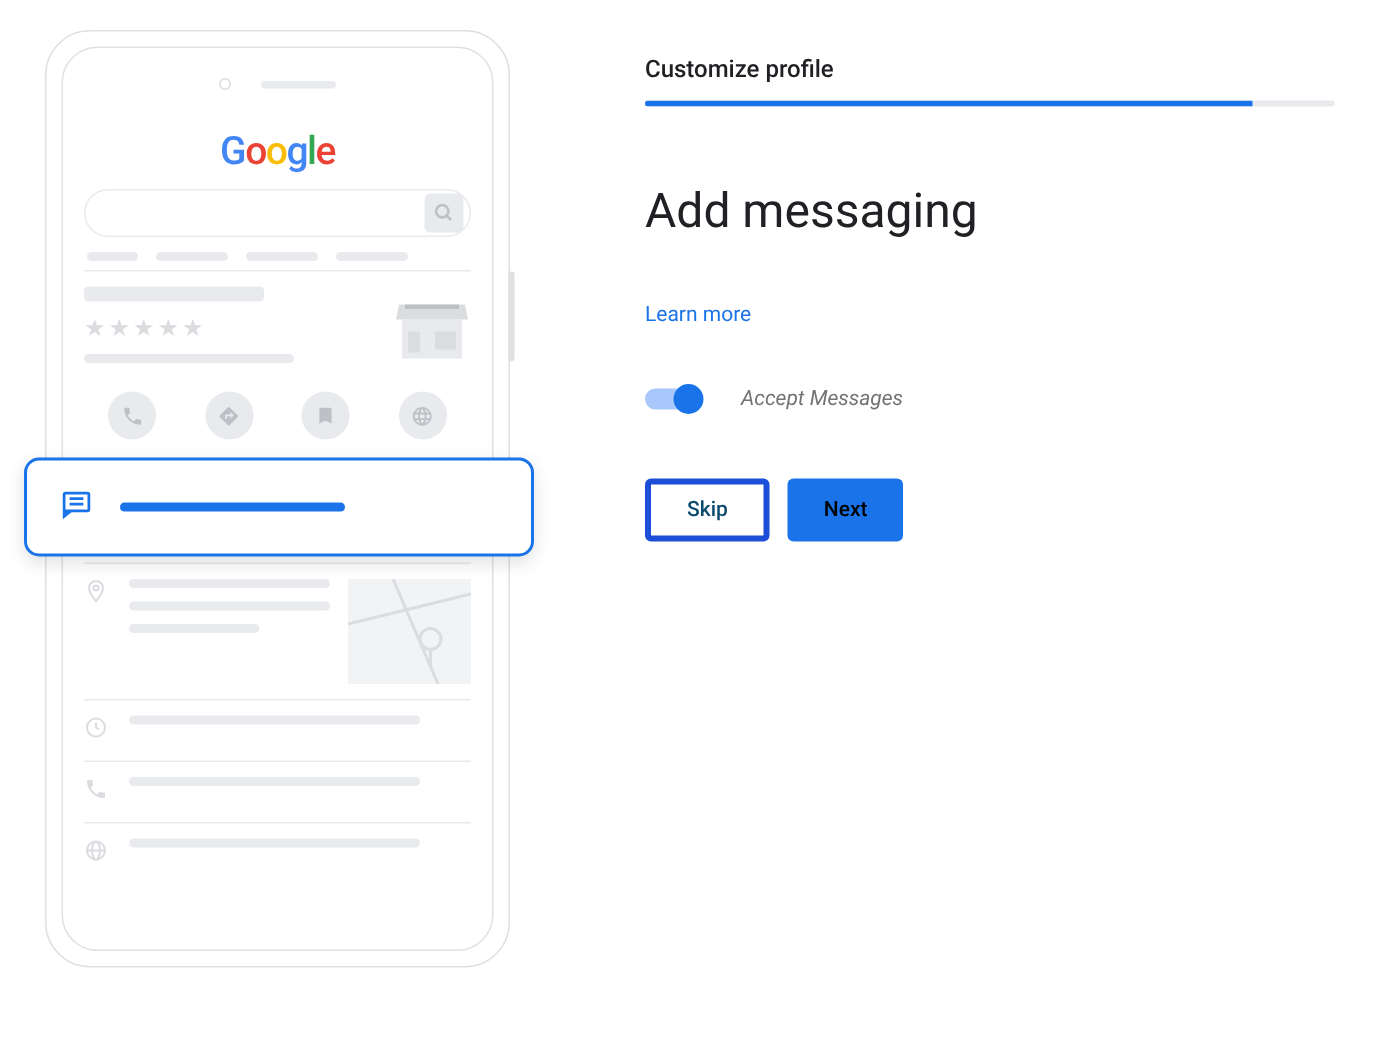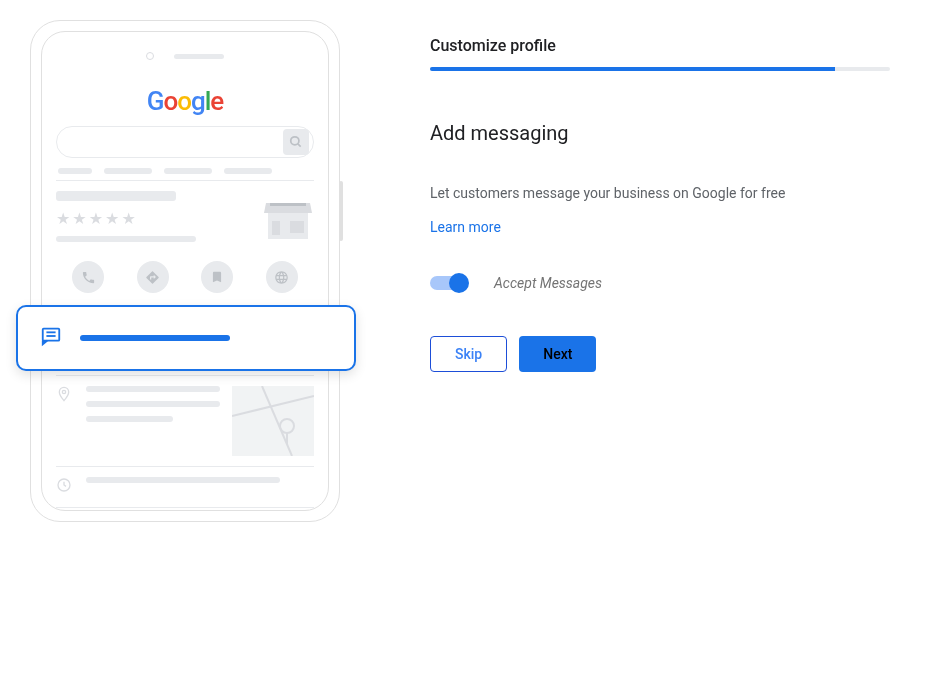--- a/index.html
+++ b/index.html
@@ -21,21 +21,21 @@
       padding: 10px 20px;
       gap: 80px;
     }
     
     .phone-wrapper {
       position: relative;
       padding: 10px;
     }
     .phone {
       width: 310px;
-      height: 502px;
+      height: 625px;
       border: 1px solid #e0e0e0;
       border-radius: 30px;
       padding: 10px;
       background: #fff;
       position: relative;
     }
     .phone-inner {
       width: 100%;
       height: 100%;
       border: 1px solid #e0e0e0;
@@ -230,21 +230,21 @@
       border-radius: 2px;
       overflow: hidden;
       margin-bottom: 50px;
     }
     .progress-fill {
       height: 100%;
       width: 88%;
       background: #1a73e8;
     }
     .page-title {
-      font-size: 20px;
+      font-size: 32px;
       font-weight: 400;
       color: #202124;
       margin-bottom: 40px;
     }
     .description {
       font-size: 14px;
       color: #5f6368;
       margin-bottom: 16px;
     }
     .learn-more {
@@ -291,22 +291,22 @@
       padding: 9px 24px;
       font-size: 14px;
       font-weight: 500;
       border-radius: 4px;
       cursor: pointer;
       border: none;
       font-family: inherit;
     }
     .btn-secondary {
       background: #fff;
-      color: #3b82f6;
-      border: 1px solid #1d4ed8;
+      color: #0c4a6e;
+      border: 4px solid #1d4ed8;
     }
     .btn-primary {
       background: #1a73e8;
       color: #000000;
     }
   </style>
 </head>
 <body>
 
 <div class="container">
@@ -457,21 +457,20 @@
       </div>
     </div>
   </div>
 
   <div class="content">
     <div class="step-header">Customize profile</div>
     <div class="progress-bar">
       <div class="progress-fill"></div>
     </div>
     <h1 class="page-title">Add messaging</h1>
-    <p class="description">Let customers message your business on Google for free</p>
     <a class="learn-more">Learn more</a>
     <div class="toggle-row">
       <div class="toggle">
         <div class="toggle-knob"></div>
       </div>
       <span class="toggle-label">Accept Messages</span>
     </div>
     <div class="button-row">
       <button class="btn btn-secondary">Skip</button>
       <button class="btn btn-primary">Next</button>

